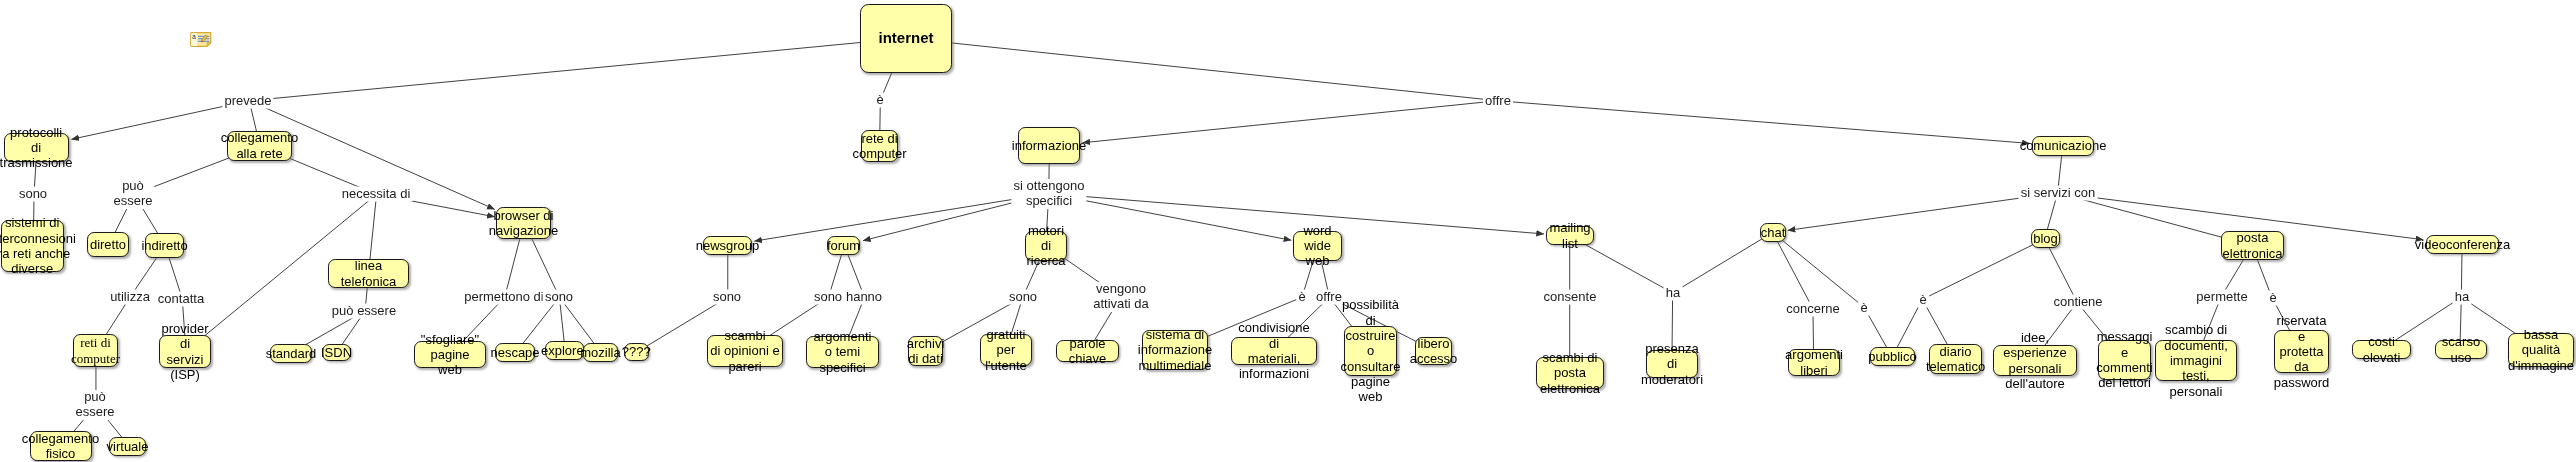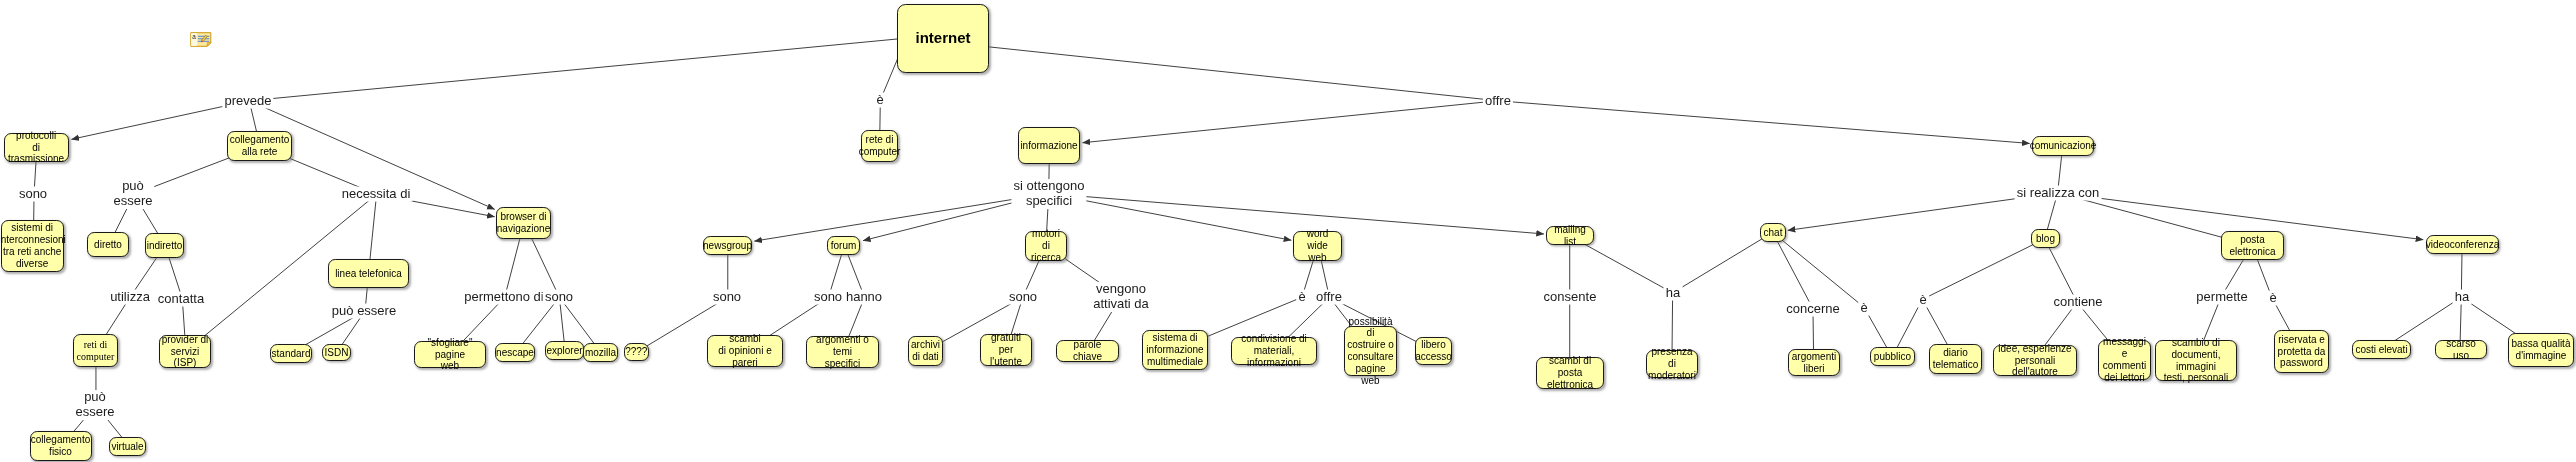--- a/index.html
+++ b/index.html
@@ -1,21 +1,21 @@
 <!DOCTYPE html>
 <html style="font-size:11.5px"><head>
 <meta charset="utf-8">
 <style>
   html,body{margin:0;padding:0;background:#ffffff;}
   #canvas{position:relative;width:2576px;height:462px;background:#ffffff;overflow:hidden;
           font-family:"Liberation Sans","DejaVu Sans",sans-serif;}
   #edges{position:absolute;left:0;top:0;z-index:0;}
   .node{position:absolute;z-index:2;display:flex;align-items:center;justify-content:center;
         text-align:center;background:#ffffa9;border:1.2px solid #1a1a1a;border-radius:7.2px;
-        box-shadow:1.4px 1.4px 2.2px rgba(110,110,110,.55);font-size:10px;line-height:1.18;color:#000;
+        box-shadow:1.4px 1.4px 2.2px rgba(110,110,110,.55);font-size:13px;line-height:1.18;color:#000;
         white-space:pre-line;padding:0.7px 1.4px;box-sizing:border-box;cursor:default;}
   .node.root{font-size:15px;font-weight:bold;border-radius:8.6px;}
   .edge-label{position:absolute;z-index:1;transform:translate(-50%,-50%);background:#ffffff;
         color:#1c1c1c;font-size:13px;line-height:1.15;text-align:center;white-space:pre-line;
         padding:0 2.2px;cursor:default;}
   .anno-icon{position:absolute;z-index:3;}
 </style>
 </head>
 <body>
 
@@ -149,25 +149,25 @@
       <div class="edge-label" style="left: 1121px; top: 297px;">vengono
 attivati da</div>
       <div class="edge-label" style="left: 1302px; top: 297px;">è</div>
       <div class="edge-label" style="left: 1329px; top: 297px;">offre</div>
       <div class="edge-label" style="left: 1570px; top: 297px;">consente</div>
       <div class="edge-label" style="left: 1673px; top: 293px;">ha</div>
       <div class="edge-label" style="left: 1813px; top: 309px;">concerne</div>
       <div class="edge-label" style="left: 1864px; top: 308px;">è</div>
       <div class="edge-label" style="left: 1923px; top: 300px;">è</div>
       <div class="edge-label" style="left: 2078px; top: 302px;">contiene</div>
-      <div class="edge-label" style="left: 2058px; top: 193px;">si realizza con</div>
+      <div class="edge-label" style="left: 2058px; top: 193px;">si servizi con</div>
       <div class="edge-label" style="left: 2222px; top: 297px;">permette</div>
       <div class="edge-label" style="left: 2273px; top: 298px;">è</div>
       <div class="edge-label" style="left: 2462px; top: 297px;">ha</div>
-      <div class="node root" style="left: 860px; top: 3.6px; width: 92px; height: 69px; margin-left: 37px;">internet</div>
+      <div class="node root" style="left: 860px; top: 3.6px; width: 92px; height: 69px;">internet</div>
       <div class="node" style="left: 3.6px; top: 133px; width: 65px; height: 29px;">protocolli
 di trasmissione</div>
       <div class="node" style="left: 0.7px; top: 220px; width: 63px; height: 52px;">sistemi di
 interconnesioni
 tra reti anche
 diverse</div>
       <div class="node" style="left: 227px; top: 131px; width: 65px; height: 29.5px;">collegamento
 alla rete</div>
       <div class="node" style="left: 87px; top: 232px; width: 42px; height: 25px;">diretto</div>
       <div class="node" style="left: 145px; top: 233px; width: 39px; height: 25px;">indiretto</div>

